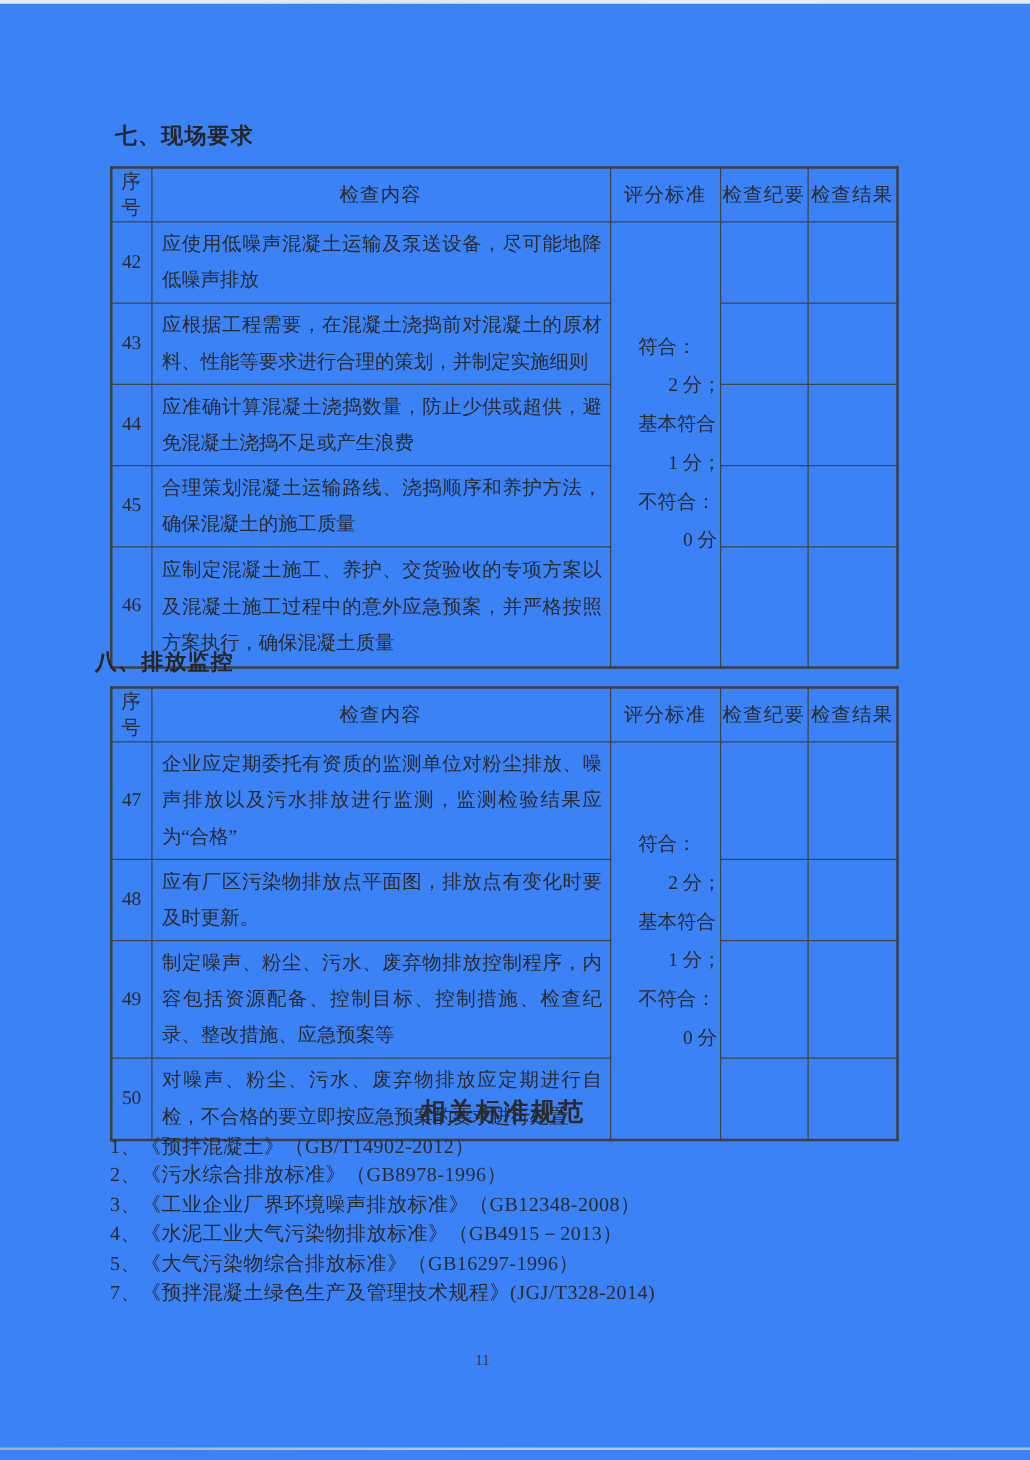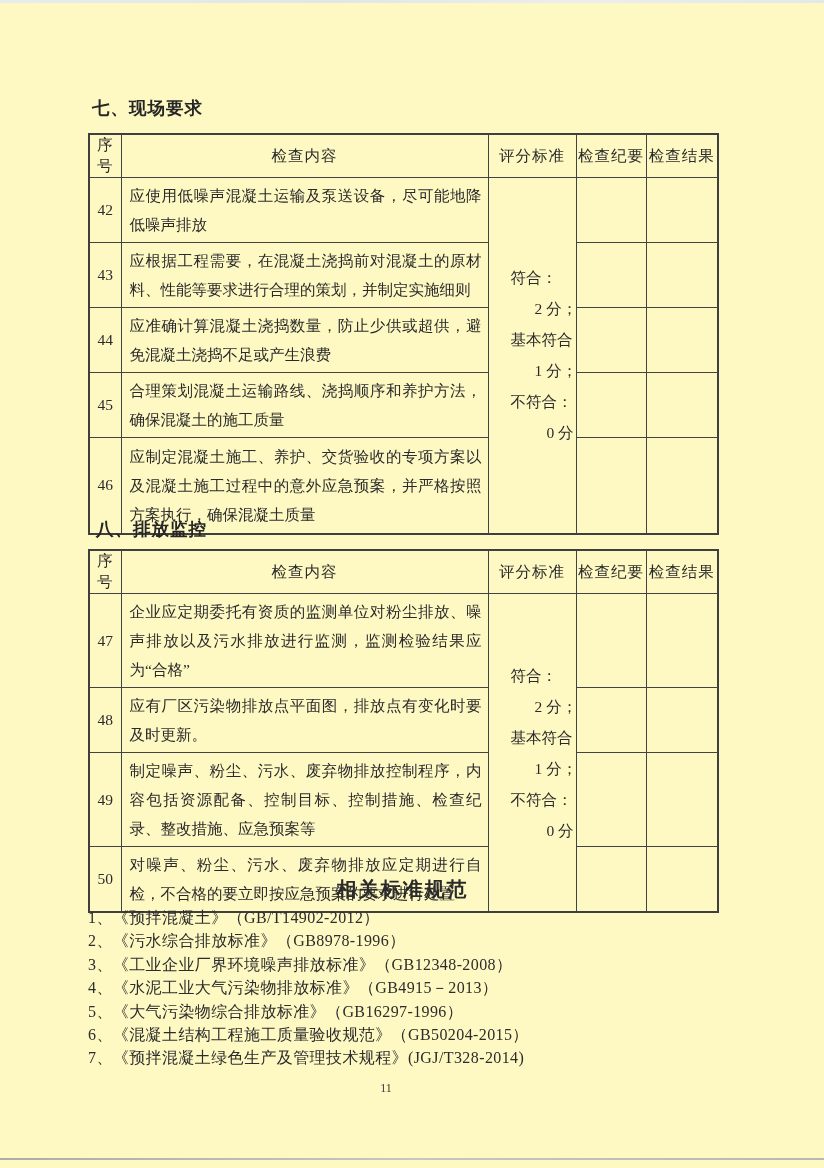--- a/index.html
+++ b/index.html
@@ -1,21 +1,21 @@
 <!DOCTYPE html>
 <html><head>
 <meta charset="utf-8">
 <style>
   * { margin: 0; padding: 0; box-sizing: border-box; }
   html, body { background: #ffffff; }
   .page {
     position: relative;
     width: 824px;
     height: 1168px;
-    background: #fef9c3;
+    background: #3b82f6;
     overflow: hidden;
     font-family: "Liberation Serif", "DejaVu Serif", serif;
     color: #2d2d2d;
   }
   .scan-edge-top {
     position: absolute; left: 0; top: 0;
     width: 824px; height: 3px;
     background: linear-gradient(90deg, #e9ecec, #e2e6e6 40%, #eceeee 70%, #e4e8e8);
   }
   .scan-edge-bottom {
@@ -25,21 +25,21 @@
   }
   .sec-heading {
     position: absolute;
     font-family: "Liberation Sans", "DejaVu Sans", sans-serif;
     font-weight: 600;
     font-size: 17.5px;
     letter-spacing: 1px;
     color: #262626;
   }
   .sec1-heading { left: 92px; top: 96px; }
-  .sec2-heading { left: 96px; top: 517px; font-family: Liberation Mono, monospace; }
+  .sec2-heading { left: 76px; top: 517px; font-family: Liberation Mono, monospace; }
   table.check-table {
     position: absolute;
     left: 88px;
     border-collapse: collapse;
     table-layout: fixed;
     width: 629px;
     border: 2px solid #3f3f3f;
   }
   .table1 { top: 133px; }
   .table2 { top: 549px; }
@@ -226,20 +226,19 @@
   </table>
 
   <div class="standards-heading">相关标准规范</div>
 
   <div class="standards-list">
     <div class="standard-item">1、《预拌混凝土》（GB/T14902-2012）</div>
     <div class="standard-item">2、《污水综合排放标准》（GB8978-1996）</div>
     <div class="standard-item">3、《工业企业厂界环境噪声排放标准》（GB12348-2008）</div>
     <div class="standard-item">4、《水泥工业大气污染物排放标准》（GB4915－2013）</div>
     <div class="standard-item">5、《大气污染物综合排放标准》（GB16297-1996）</div>
-    <div class="standard-item">6、《混凝土结构工程施工质量验收规范》（GB50204-2015）</div>
     <div class="standard-item">7、《预拌混凝土绿色生产及管理技术规程》(JGJ/T328-2014)</div>
   </div>
 
   <div class="page-number">11</div>
 
   <div class="scan-edge-bottom"></div>
 </div>
 
 </body></html>

